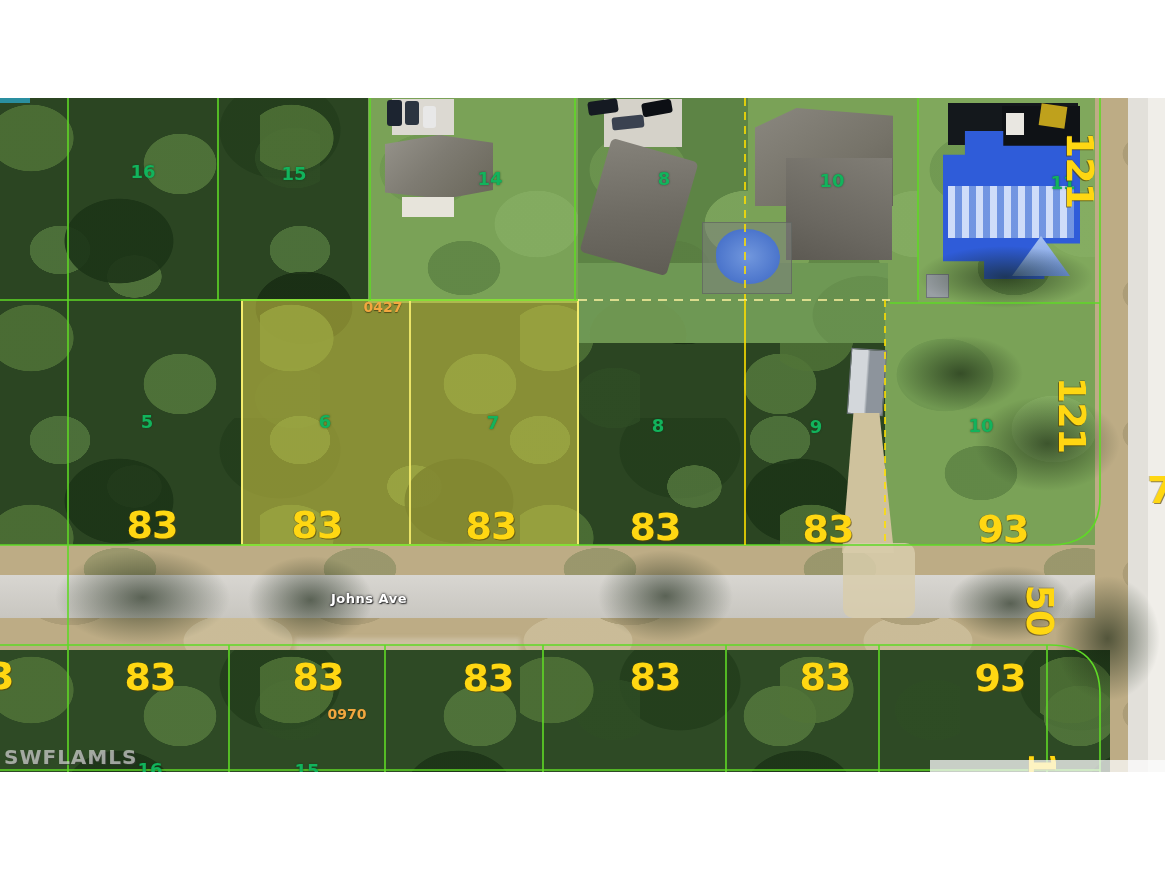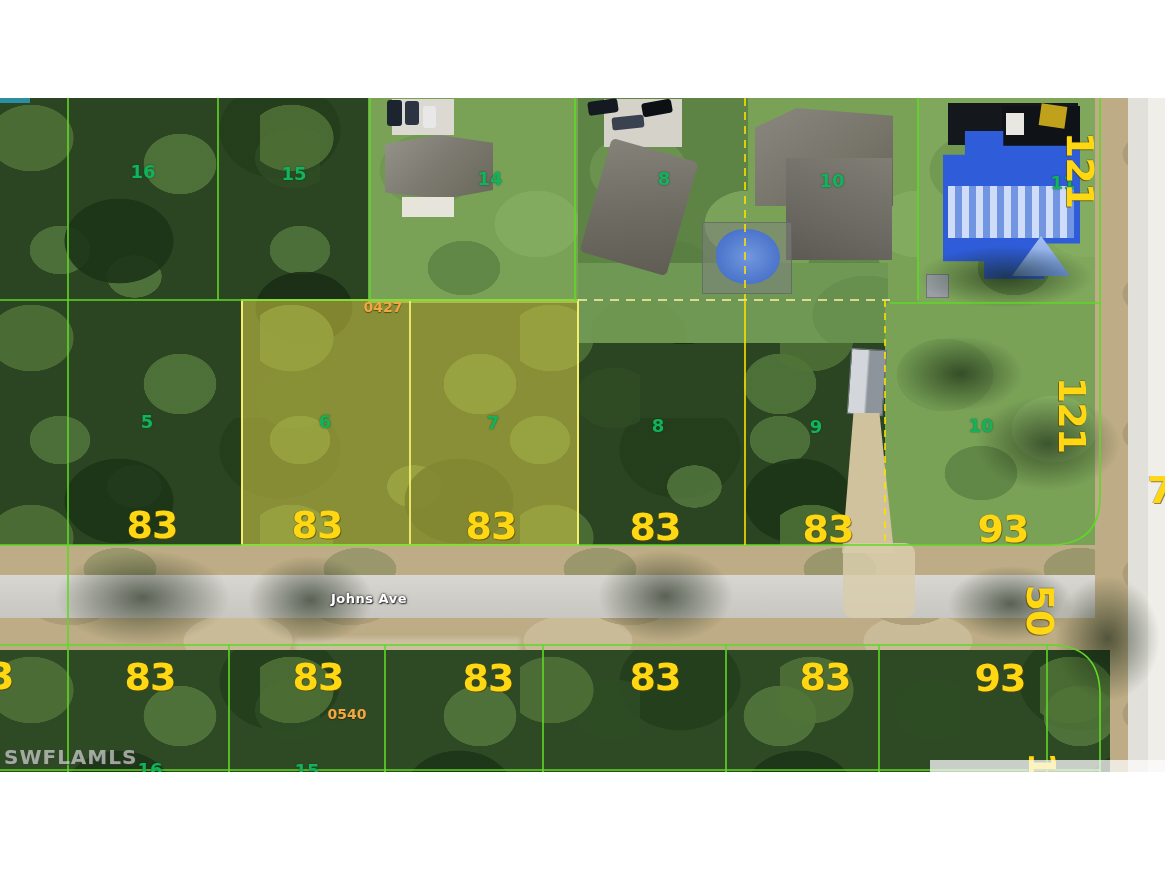--- a/index.html
+++ b/index.html
@@ -183,21 +183,21 @@
         <div class="lbl dim" style="left: 655px; top: 579px; transform: translate(-50%, -50%);">83</div>
         <div class="lbl dim" style="left: 825px; top: 579px; transform: translate(-50%, -50%);">83</div>
         <div class="lbl dim" style="left: 1000px; top: 580px; transform: translate(-50%, -50%);">93</div>
         <div class="lbl dim" style="left: 1080px; top: 72px; transform: translate(-50%, -50%) rotate(90deg);">121</div>
         <div class="lbl dim" style="left: 1072px; top: 317px; transform: translate(-50%, -50%) rotate(90deg);">121</div>
         <div class="lbl dim" style="left: 1040px; top: 512px; transform: translate(-50%, -50%) rotate(90deg);">50</div>
         <div class="lbl dim" style="left: 1160px; top: 392px; transform: translate(-50%, -50%);">7</div>
         <div class="lbl dim" style="left: -12px; top: 578px; transform: translate(-50%, -50%);">83</div>
         <div class="lbl dim" style="left: 1042px; top: 692px; transform: translate(-50%, -50%) rotate(90deg);">121</div>
         <div class="lbl blk" style="left: 383px; top: 209px; transform: translate(-50%, -50%);">0427</div>
-        <div class="lbl blk" style="left: 347px; top: 616px; transform: translate(-50%, -50%);">0540</div>
+        <div class="lbl blk" style="left: 347px; top: 616px; transform: translate(-50%, -50%);">0970</div>
       </div>
     <div class="street-lbl" id="street" style="left: 369px; top: 500px;">Johns Ave</div>
 
     <div class="watermark">SWFLAMLS</div>
     <div class="attribution">
       <span class="txt">Charlotte County | Charlotte County GIS</span>
       <span class="attr-icon"></span>
     </div>
   </div>
 </div>

